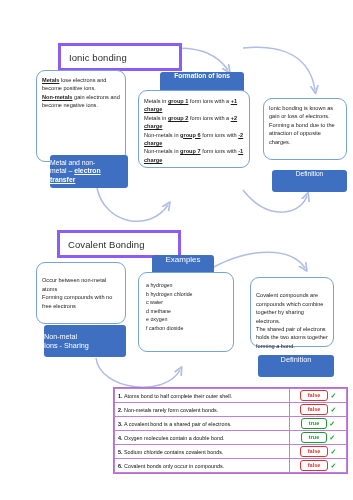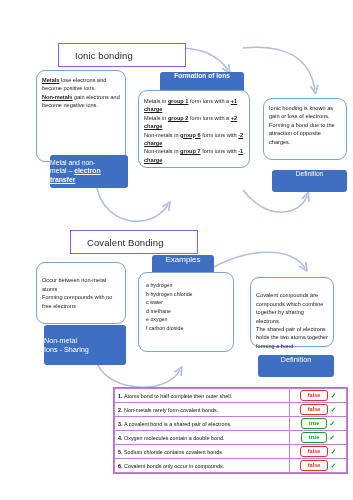--- a/index.html
+++ b/index.html
@@ -6,22 +6,22 @@
   body{
     width:353px;height:500px;background:#ffffff;overflow:hidden;
     font-family:"Liberation Sans", sans-serif;
     position:relative;
   }
   .stage{position:absolute;inset:0;}
   svg.arrows{position:absolute;left:0;top:0;width:353px;height:500px;pointer-events:none;}
 
   
   .title-box{
-    position:absolute;background:#ffffff;border:1px solid #8b5cf6;
-    display:flex;align-items:center;padding-left:16px;
+    position:absolute;background:#ffffff;border:3px solid #8b5cf6;
+    display:flex;align-items:center;padding-left:8px;
     font-size:9.5px;color:#2b2b2b;letter-spacing:.1px;
   }
 
   
   .card{
     position:absolute;background:#ffffff;border:1px solid #7ba2d4;
     border-radius:9px;box-sizing:border-box;padding:5px 5px 4px 5px;
     font-size:5.6px;line-height:1.5;color:#1b1b1b;
   }
   .card p{margin:0;}
@@ -117,30 +117,30 @@
   </div>
 
   <div class="card" style="left:263px;top:98px;width:84px;height:62px;">
     <p>Ionic bonding is known as gain or loss of electrons. Forming a bond due to the attraction of opposite charges.</p>
   </div>
 
   <div class="bluebox" style="left:272px;top:170px;width:75px;height:22px;font-size:6.6px;">
     <span>Definition</span>
   </div>
 
-  <div class="title-box" style="left:70px;top:230px;width:110px;height:22px;">
+  <div class="title-box" style="left:57px;top:230px;width:110px;height:22px;">
     <span>Covalent Bonding</span>
   </div>
 
   <div class="card" style="left:36px;top:262px;width:90px;height:62px;white-space:pre-line;">
     <p>Occur between non-metal atoms
 Forming compounds with no free electrons</p>
   </div>
 
-  <div class="bluebox" style="left:44px;top:325px;width:82px;height:40px;font-size:7.2px;flex-direction:column;">
+  <div class="bluebox" style="left:44px;top:325px;width:82px;height:32px;font-size:7.2px;flex-direction:column;">
     <span>Non-metal</span>
     <span>Ions - Sharing</span>
   </div>
 
   <div class="bluebox" style="left:152px;top:255px;width:62px;height:22px;font-size:8px;">
     <span>Examples</span>
   </div>
 
   <div class="card exlist" style="left:138px;top:272px;width:96px;height:80px;padding-top:8px;padding-left:7px;">
     <div id="example-list">

